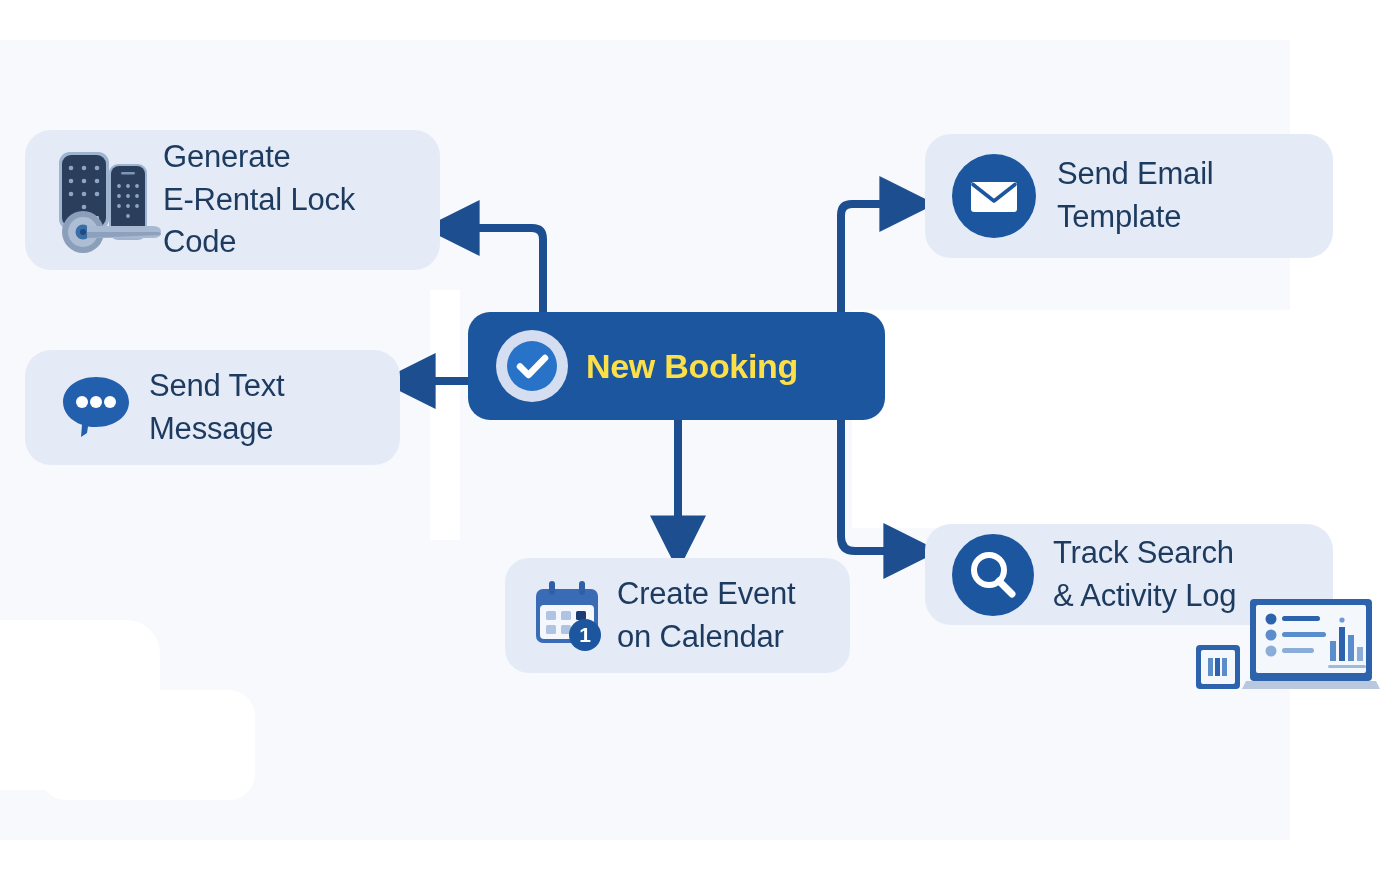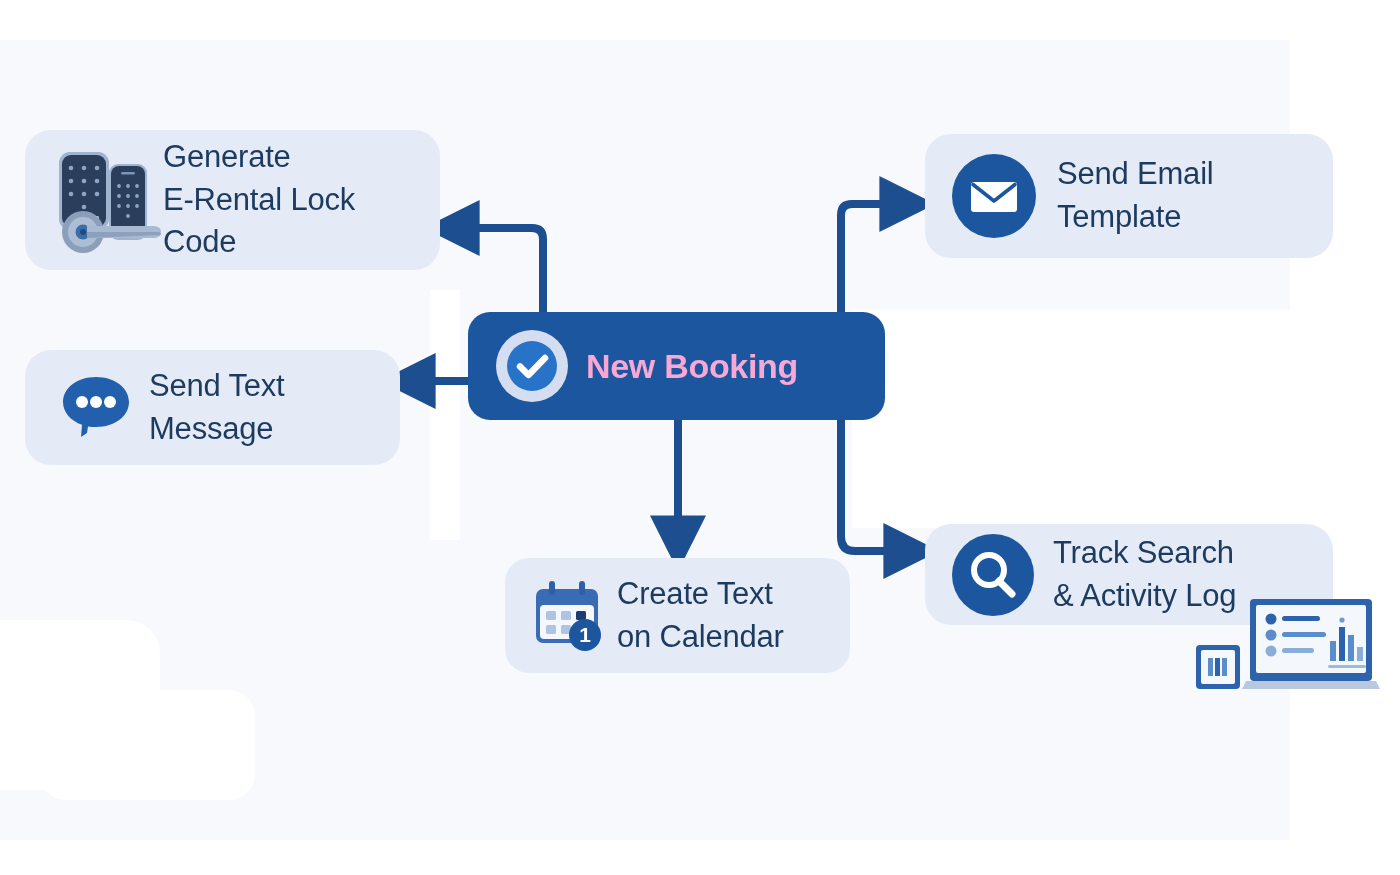--- a/index.html
+++ b/index.html
@@ -52,21 +52,21 @@
     justify-content: center;
   }
   .node-label {
     color: #1d3a5f;
     font-size: 31px;
     line-height: 1.38;
     letter-spacing: -0.2px;
     white-space: pre-line;
   }
   .node.center .node-label {
-    color: #f9a8d4;
+    color: #fde047;
     font-size: 34px;
     font-weight: bold;
     letter-spacing: -0.3px;
   }
   
   .arrow-layer {
     position: absolute;
     left: 0;
     top: 0;
     width: 1400px;
@@ -193,21 +193,21 @@
           <rect x="19" y="38" width="10" height="9" rx="1.6"></rect>
           <rect x="34" y="38" width="10" height="9" rx="1.6"></rect>
           <rect x="19" y="52" width="10" height="9" rx="1.6"></rect>
           <rect x="34" y="52" width="10" height="9" rx="1.6"></rect>
         </g>
         <rect x="49" y="38" width="10" height="9" rx="1.6" fill="#1c3c73"></rect>
         <circle cx="58" cy="62" r="16" fill="#1b569f"></circle>
         <text x="58" y="69" font-family="Liberation Sans, sans-serif" font-size="21" font-weight="bold" fill="#ffffff" text-anchor="middle">1</text>
       </svg>
     </div>
-    <div class="node-label">Create Text
+    <div class="node-label">Create Event
 on Calendar</div>
   </div>
 
   <div class="node" style="left:925px; top:524px; width:408px; height:101px; padding:0 14px 0 24px;">
     <div class="node-icon" style="width:88px; height:88px; margin-right:16px;">
       <svg width="88" height="88" viewBox="0 0 88 88">
         <circle cx="44" cy="44" r="41" fill="#1b569f"></circle>
         <circle cx="40" cy="39" r="15" fill="none" stroke="#ffffff" stroke-width="6"></circle>
         <line x1="50" y1="50" x2="63" y2="63" stroke="#ffffff" stroke-width="7" stroke-linecap="round"></line>
       </svg>

